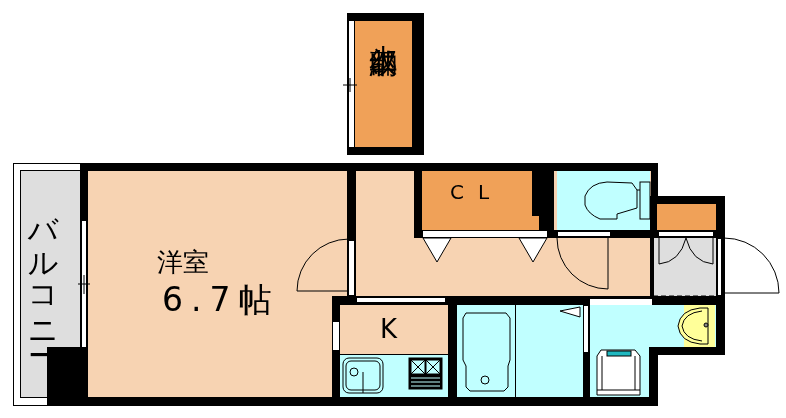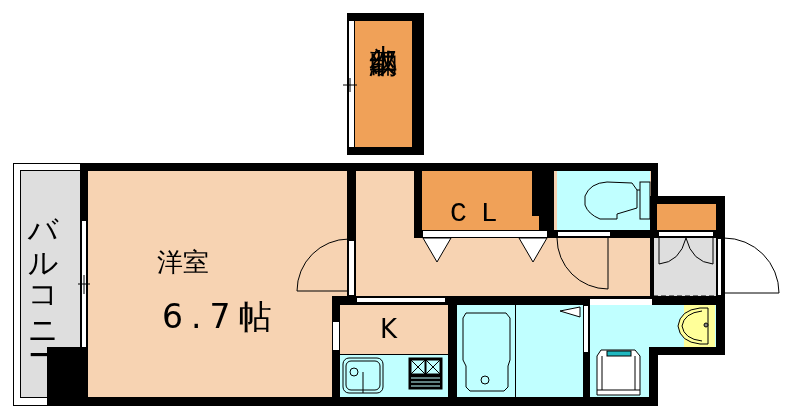--- a/index.html
+++ b/index.html
@@ -22,33 +22,33 @@
 
 <div class="abs" style="left:13px;top:163px;width:70px;height:243px;border:1px solid #000;background:#fff;"></div>
 <div class="abs" style="left:20px;top:170px;width:62px;height:228px;border:1px solid #000;background:#dedede;"></div>
 <div class="lbl vert" style="left:26px;top:196px;font-size:30px;line-height:34px;">バルコニー</div>
 
 <div class="abs blk" style="left:80px;top:163px;width:578px;height:243px;"></div>
 
 <div class="abs" style="left:88px;top:171px;width:259px;height:226px;background:#f7d3b2;"></div>
 <div class="abs blk" style="left:47px;top:347px;width:41px;height:58px;"></div>
 <div class="lbl" style="left:157px;top:245px;font-size:26px;">洋室</div>
-<div class="lbl" style="left:162px;top:295px;font-size:33px;letter-spacing:8px;">6.7帖</div>
+<div class="lbl" style="left:162px;top:278px;font-size:33px;letter-spacing:8px;">6.7帖</div>
 
 <div class="abs wht" style="left:81px;top:221px;width:6px;height:126px;border-left:1px solid #000;border-right:1px solid #000;"></div>
 
 <div class="abs" style="left:356px;top:171px;width:295px;height:126px;background:#f7d3b2;"></div>
 <div class="abs blk" style="left:348px;top:171px;width:8px;height:126px;"></div>
 <div class="abs wht" style="left:348px;top:240px;width:7px;height:56px;border:1px solid #000;"></div>
 
 <div class="abs blk" style="left:414px;top:171px;width:140px;height:67px;"></div>
 <div class="abs" style="left:422px;top:171px;width:117px;height:60px;background:#f0a158;"></div>
 <div class="abs blk" style="left:532px;top:171px;width:22px;height:45px;"></div>
 <div class="abs wht" style="left:422px;top:230px;width:126px;height:8px;border:1px solid #000;"></div>
-<div class="lbl" style="left:450px;top:198px;font-size:28px;letter-spacing:14px;font-family:Liberation Mono, monospace;">CL</div>
+<div class="lbl" style="left:450px;top:180px;font-size:20px;letter-spacing:14px;">CL</div>
 
 <div class="abs" style="left:557px;top:171px;width:93px;height:60px;background:#c0ffff;"></div>
 <div class="abs blk" style="left:548px;top:230px;width:110px;height:8px;"></div>
 <div class="abs wht" style="left:557px;top:231px;width:54px;height:6px;border:1px solid #000;"></div>
 
 <div class="abs blk" style="left:650px;top:196px;width:75px;height:48px;"></div>
 <div class="abs" style="left:657px;top:204px;width:59px;height:26px;background:#f0a158;"></div>
 <div class="abs wht" style="left:658px;top:231px;width:56px;height:6px;border:1px solid #000;"></div>
 
 <div class="abs blk" style="left:650px;top:236px;width:75px;height:62px;"></div>

